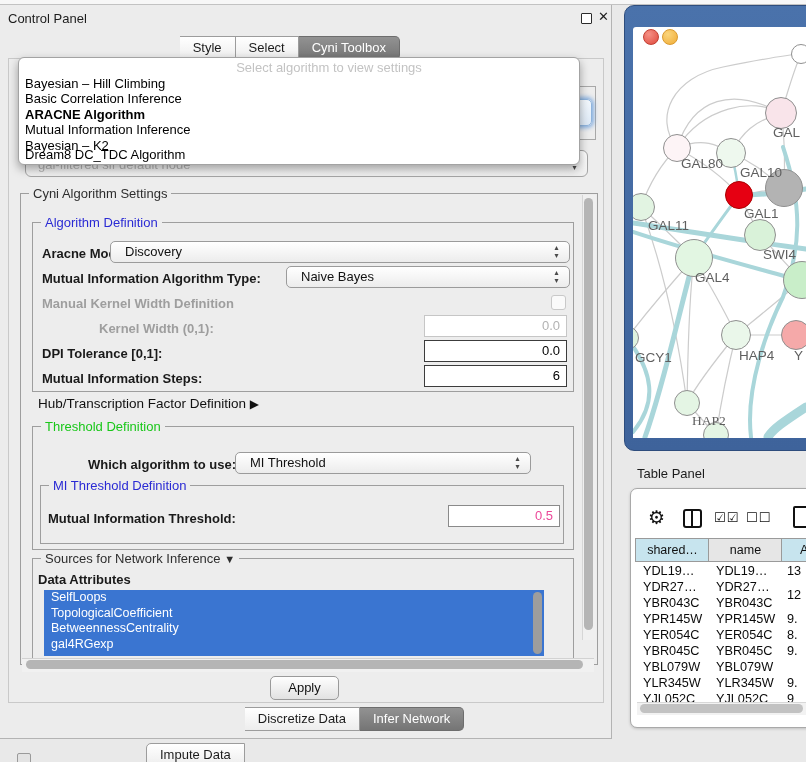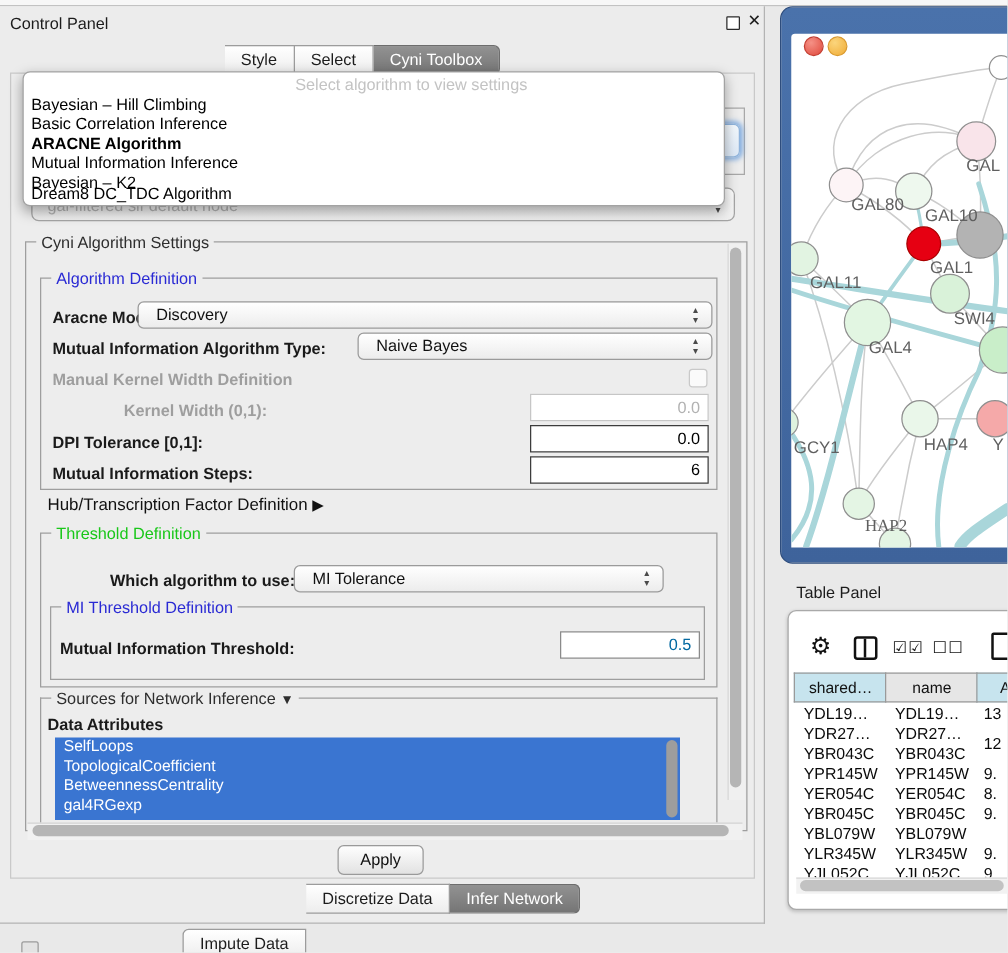--- a/index.html
+++ b/index.html
@@ -38,21 +38,21 @@
   .gtitle.blue{color:#2a2ad4;}
   .gtitle.green{color:#19c719;}
   .blabel{font-size:13px;font-weight:bold;color:#1a1a1a;white-space:nowrap;}
   .blabel.dis{color:#9e9e9e;}
   
   .combo{border:1px solid #9b9b9b;border-radius:5px;background:linear-gradient(#ffffff,#ececec);height:22px;box-sizing:border-box;font-size:13px;color:#111;line-height:20px;padding-left:14px;}
   .spin{position:absolute;right:8px;top:2px;width:9px;font-size:8px;line-height:8px;color:#4a4a4a;text-align:center;}
   
   .field{background:#fff;box-sizing:border-box;font-size:13px;text-align:right;padding:0 6px;line-height:20px;}
   .field.dark{border:1.5px solid #3c3c3c;color:#000;}
-  .field.mid{border:1px solid #8a8a8a;color:#0369a1;}
+  .field.mid{border:1px solid #8a8a8a;color:#ec4899;}
   .field.dis{border:1px solid #c6c6c6;color:#b2b2b2;}
   .checkbox{width:13px;height:13px;border:1px solid #c9c9c9;border-radius:3px;background:#fafafa;}
   
   .sb-track-v{background:#f0f0f0;border-left:1px solid #d6d6d6;}
   .sb-thumb{background:#b5b5b5;border-radius:6px;}
   
   .attr-list{background:#3a75d1;}
   .attr-item{height:15.5px;line-height:15.5px;font-size:12.5px;color:#fff;padding-left:7px;white-space:nowrap;}
   
   #apply-btn{left:270px;top:676px;width:67px;height:22px;border:1px solid #9a9a9a;border-radius:5px;background:linear-gradient(#fefefe,#e2e2e2);font-size:13px;text-align:center;line-height:21px;color:#111;}
@@ -133,21 +133,21 @@
   <div class="abs field dark" style="left:424px;top:340px;width:143px;height:22px;">0.0</div>
   <div class="abs blabel" style="left:42px;top:371px;">Mutual Information Steps:</div>
   <div class="abs field dark" style="left:424px;top:365px;width:143px;height:22px;">6</div>
 
   <div class="abs" style="left:38px;top:396px;font-size:13.5px;color:#111;"><span>Hub/Transcription Factor Definition</span> <span style="font-size:12px;">▶</span></div>
 
   <div class="abs gbox" style="left:32px;top:426px;width:540px;height:122px;">
     <span class="gtitle green">Threshold Definition</span>
   </div>
   <div class="abs blabel" style="left:88px;top:457px;">Which algorithm to use:</div>
-  <div class="abs combo" style="left:235px;top:452px;width:296px;"><span>MI Tolerance</span><span class="spin">▴<br>▾</span></div>
+  <div class="abs combo" style="left:235px;top:452px;width:296px;"><span>MI Threshold</span><span class="spin">▴<br>▾</span></div>
   <div class="abs gbox" style="left:40px;top:485px;width:522px;height:57px;">
     <span class="gtitle blue">MI Threshold Definition</span>
   </div>
   <div class="abs blabel" style="left:48px;top:511px;">Mutual Information Threshold:</div>
   <div class="abs field mid" style="left:448px;top:505px;width:112px;height:22px;">0.5</div>
 
   <div class="abs gbox" style="left:32px;top:558px;width:540px;height:100px;border-bottom:none;">
     <span class="gtitle"><span>Sources for Network Inference</span> <span style="font-size:11px;">▼</span></span>
   </div>
   <div class="abs blabel" style="left:38px;top:572px;">Data Attributes</div>

